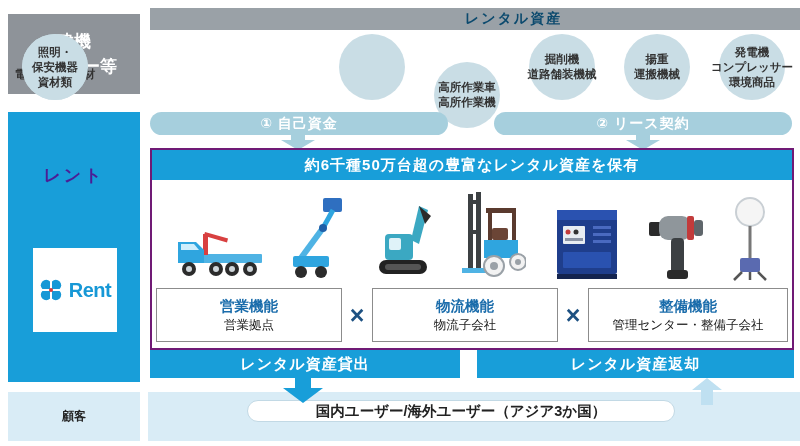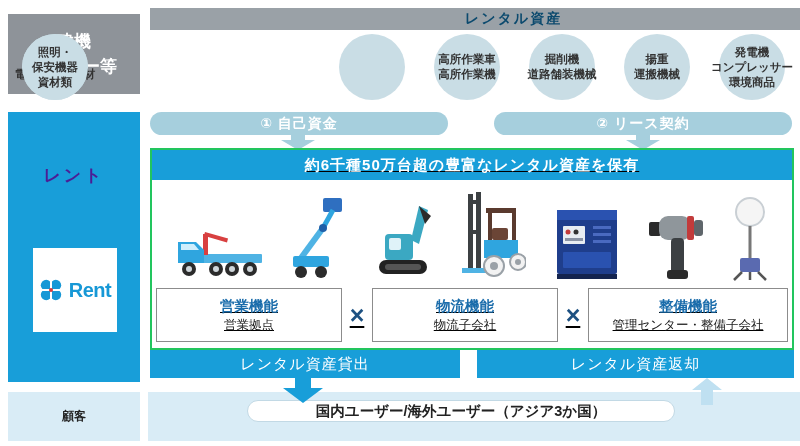--- a/index.html
+++ b/index.html
@@ -18,21 +18,21 @@
     background:#9AA1A7; color:#0c4a6e; font-size:14px; font-weight:bold; letter-spacing:2px;
     display:flex; align-items:center; justify-content:center; }
 
   
   .circle-item { position:absolute; top:30px; width:110px; height:74px; }
   .circle-item .circle-bg { position:absolute; left:50%; top:50%; transform:translate(-50%,-50%);
     width:66px; height:66px; border-radius:50%; background:#C9DDE5; }
   .circle-item .circle-label { position:absolute; left:50%; top:50%; transform:translate(-50%,-50%);
     width:120px; text-align:center; font-size:11.5px; font-weight:600; color:#333; line-height:1.3; }
   .circle-item:nth-of-type(1){ left:127px; } .circle-item:nth-of-type(2){ left:222px; }
-  .circle-item:nth-of-type(3){ left:317px; } .circle-item:nth-of-type(4){ left:412px; }
+  .circle-item:nth-of-type(3){ left:317px; } .circle-item:nth-of-type(4){ left:412px;margin-top:28px; }
   .circle-item:nth-of-type(5){ left:507px; } .circle-item:nth-of-type(6){ left:602px; }
   .circle-item:nth-of-type(7){ left:697px; }
 
   
   .pill { position:absolute; top:112px; height:23px; border-radius:12px; background:#A6CFDD;
     color:#fff; font-size:14px; font-weight:bold; letter-spacing:1px;
     display:flex; align-items:center; justify-content:center; }
   .pill-self { left:150px; width:298px; }
   .pill-lease { left:494px; width:298px; }
   .pill-arrow { position:absolute; top:134px; }
@@ -40,38 +40,38 @@
   
   .rent-sidebar { position:absolute; left:8px; top:112px; width:132px; height:270px; background:#189ED9; }
   .rent-label { position:absolute; left:0; top:52px; width:100%; text-align:center;
     color:#4c1d95; font-size:17px; font-weight:bold; letter-spacing:3px; }
   .rent-logo-box { position:absolute; left:25px; top:136px; width:84px; height:84px; background:#fff;
     display:flex; align-items:center; justify-content:center; gap:6px; }
   .rent-logo-text { color:#1798D6; font-size:20px; font-weight:800; letter-spacing:-0.5px; }
 
   
   .main-box { position:absolute; left:150px; top:148px; width:644px; height:202px;
-    border:2px solid #22c55e; background:#fff; display:flex; flex-direction:column;text-decoration:underline; }
+    border:2px solid #701a75; background:#fff; display:flex; flex-direction:column; }
   .main-header { height:30px; background:#189ED9; color:#fff; font-size:15px; font-weight:bold;
     letter-spacing:1px; display:flex; align-items:center; justify-content:center; flex:0 0 auto; }
   .machinery { flex:1 1 auto; display:flex; align-items:flex-end; justify-content:space-around;
     padding:4px 10px 4px; }
   .machinery svg { display:block; }
   .functions { flex:0 0 54px; display:flex; align-items:stretch; margin:2px 4px 6px; }
   .func-box { border:1px solid #8C8C8C; background:#fff; display:flex; flex-direction:column;
     align-items:center; justify-content:center; gap:1px; }
   .func-box .func-title { font-size:14.5px; font-weight:bold; color:#1A6CAB; }
   .func-box .func-subtitle { font-size:12.5px; color:#1a1a1a; }
   .func-1 { width:186px; } .func-2 { width:186px; } .func-3 { width:200px; }
   .cross { flex:1; display:flex; align-items:center; justify-content:center;
     font-size:25px; font-weight:bold; color:#1D5182; }
 
   
   .banner-seg { position:absolute; top:350px; height:28px; background:#189ED9; color:#fff;
-    font-size:15px; font-weight:normal; letter-spacing:1px;
+    font-size:15px; font-weight:bold; letter-spacing:1px;
     display:flex; align-items:center; justify-content:center; }
   .banner-lend { left:150px; width:310px; }
   .banner-return { left:477px; width:317px; }
 
   .flow-arrow { position:absolute; z-index:3; }
 
   
   .customer-box { position:absolute; left:8px; top:392px; width:132px; height:49px; background:#D9ECF6;
     color:#222; font-size:12px; font-weight:bold; display:flex; align-items:center; justify-content:center; }
   .customer-band { position:absolute; left:148px; top:392px; width:652px; height:49px; background:#D9ECF6; }

